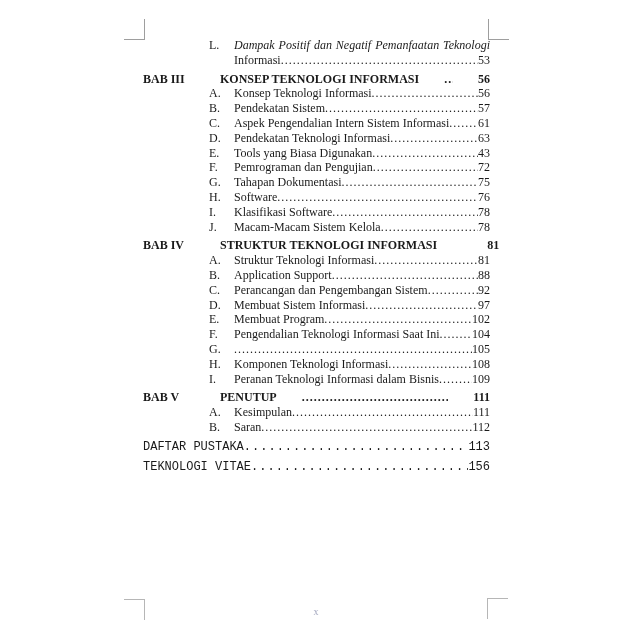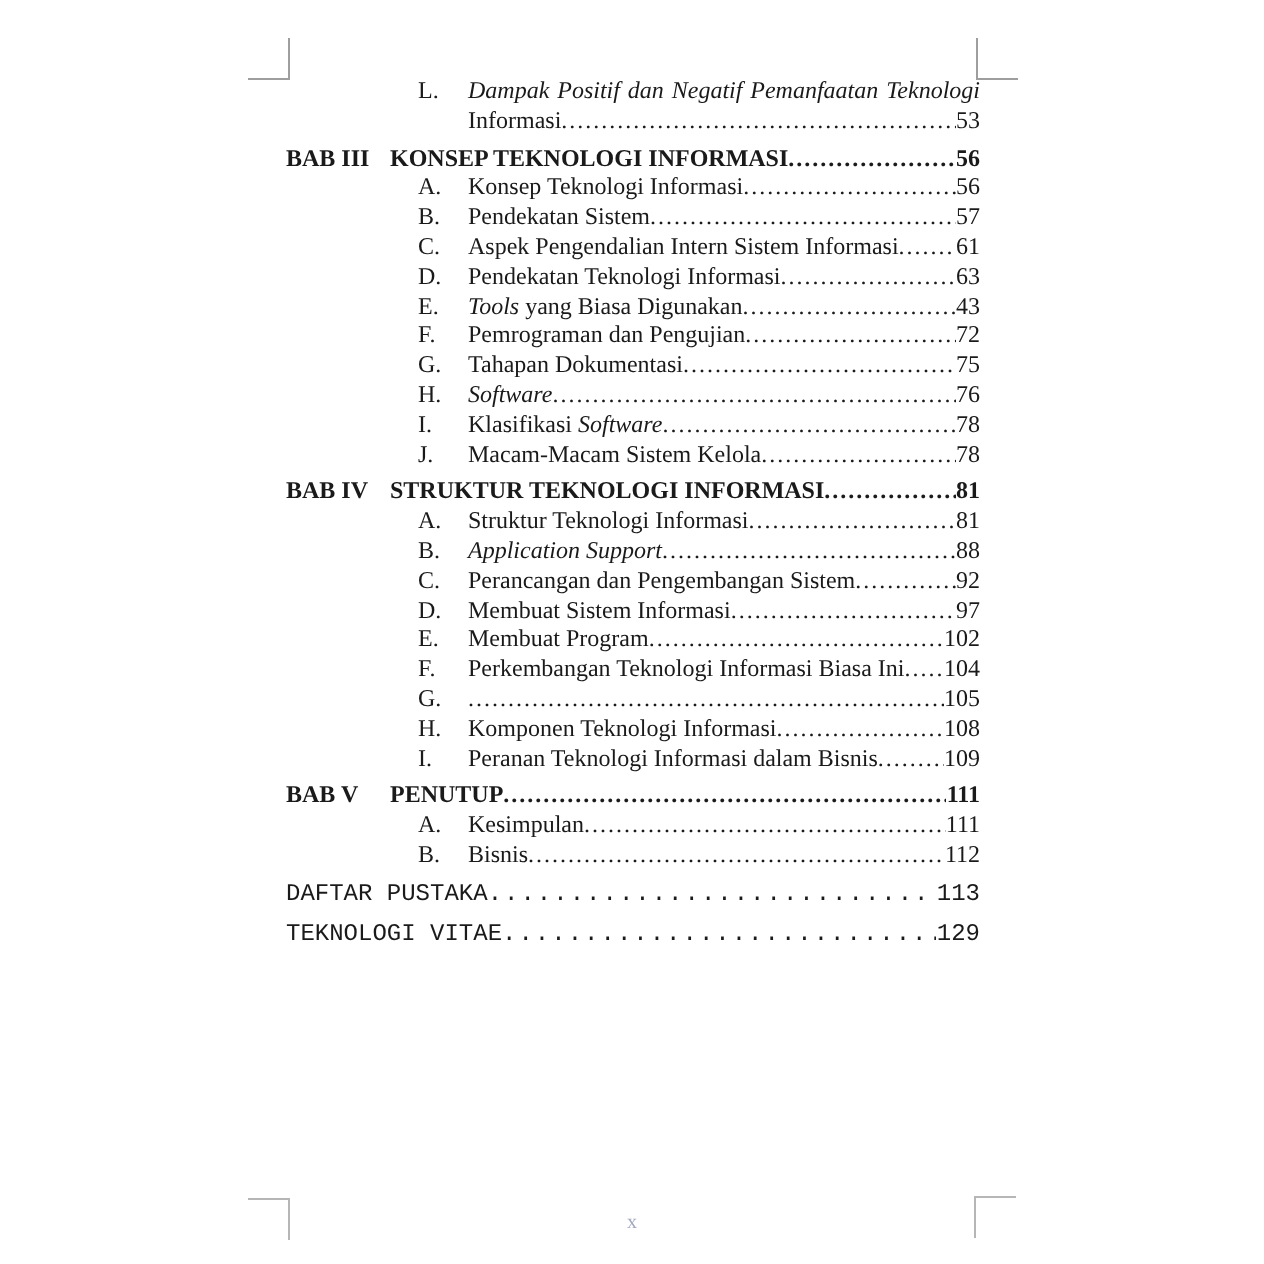--- a/index.html
+++ b/index.html
@@ -34,37 +34,37 @@
     left: 143px;
     top: 38px;
     width: 347px;
     font-size: 12px;
     line-height: 14.8px;
   }
   .row {
     display: flex;
     align-items: baseline;
   }
-  .row.chapter { font-weight: bold; margin-top: 4px; }
+  .row.chapter { font-weight: bold; margin-top: 4px; gap: 25px; }
   .row.top     { margin-top: 5px; font-family: Liberation Mono, monospace; }
 
   .bab {
     flex: none;
     width: 52px;
     font-weight: bold;
     white-space: nowrap;
   }
   .letter {
     flex: none;
     margin-left: 66px;
     width: 25px;
     white-space: nowrap;
   }
   .ttl { flex: none; white-space: nowrap; }
-  .it  { font-style: italic; }
+  .it  { }
 
   .dots {
     flex: 1 1 auto;
     overflow: hidden;
     white-space: nowrap;
     min-width: 0;
   }
   .dots::after {
     content: "........................................................................................................................................";
     letter-spacing: 1px;
@@ -216,21 +216,21 @@
         <span class="pg">97</span>
       </div>
       <div class="row sub">
         <span class="letter">E.</span>
         <span class="ttl"><span>Membuat Program</span></span>
         <span class="dots"></span>
         <span class="pg">102</span>
       </div>
       <div class="row sub">
         <span class="letter">F.</span>
-        <span class="ttl"><span>Perkembangan Teknologi Informasi Biasa Ini</span></span>
+        <span class="ttl"><span>Pengendalian Teknologi Informasi Saat Ini</span></span>
         <span class="dots"></span>
         <span class="pg">104</span>
       </div>
       <div class="row sub">
         <span class="letter">G.</span>
         <span class="dots"></span>
         <span class="pg">105</span>
       </div>
       <div class="row sub">
         <span class="letter">H.</span>
@@ -251,30 +251,30 @@
         <span class="pg">111</span>
       </div>
       <div class="row sub">
         <span class="letter">A.</span>
         <span class="ttl"><span>Kesimpulan</span></span>
         <span class="dots"></span>
         <span class="pg">111</span>
       </div>
       <div class="row sub">
         <span class="letter">B.</span>
-        <span class="ttl"><span>Bisnis</span></span>
+        <span class="ttl"><span>Saran</span></span>
         <span class="dots"></span>
         <span class="pg">112</span>
       </div>
       <div class="row top">
         <span class="ttl"><span>DAFTAR PUSTAKA</span></span>
         <span class="dots"></span>
         <span class="pg">113</span>
       </div>
       <div class="row top">
         <span class="ttl"><span>TEKNOLOGI VITAE</span></span>
         <span class="dots"></span>
-        <span class="pg">129</span>
+        <span class="pg">156</span>
       </div>
     </div>
 
   <div class="footer-num">x</div>
 </div>
 
 </body></html>

